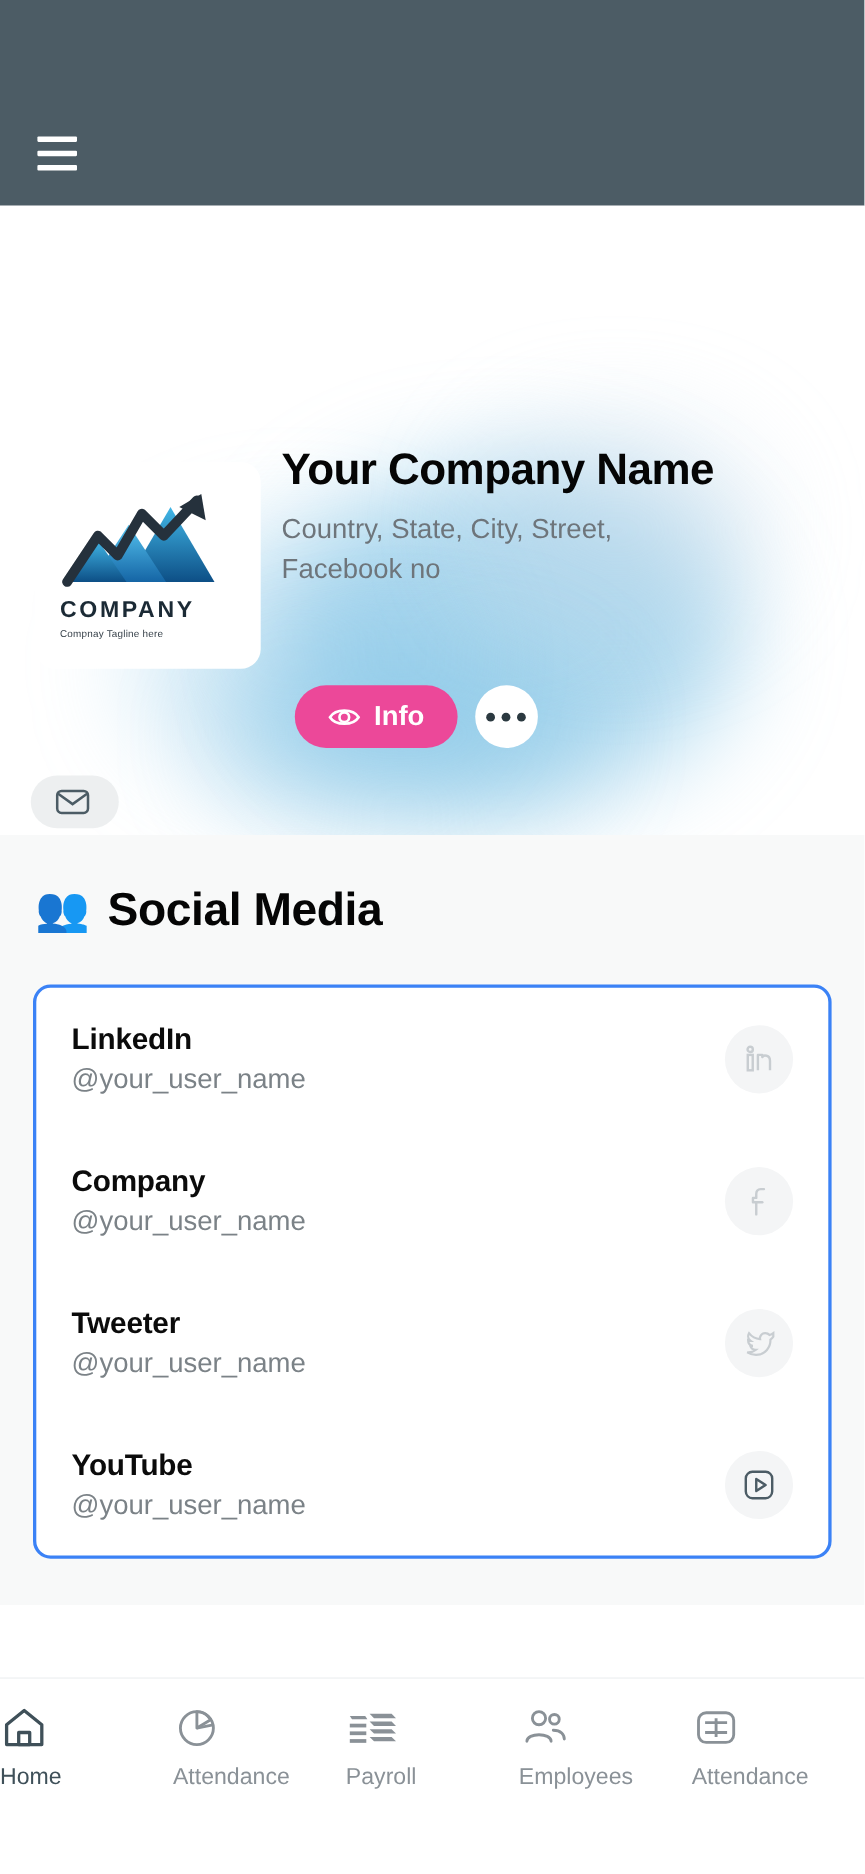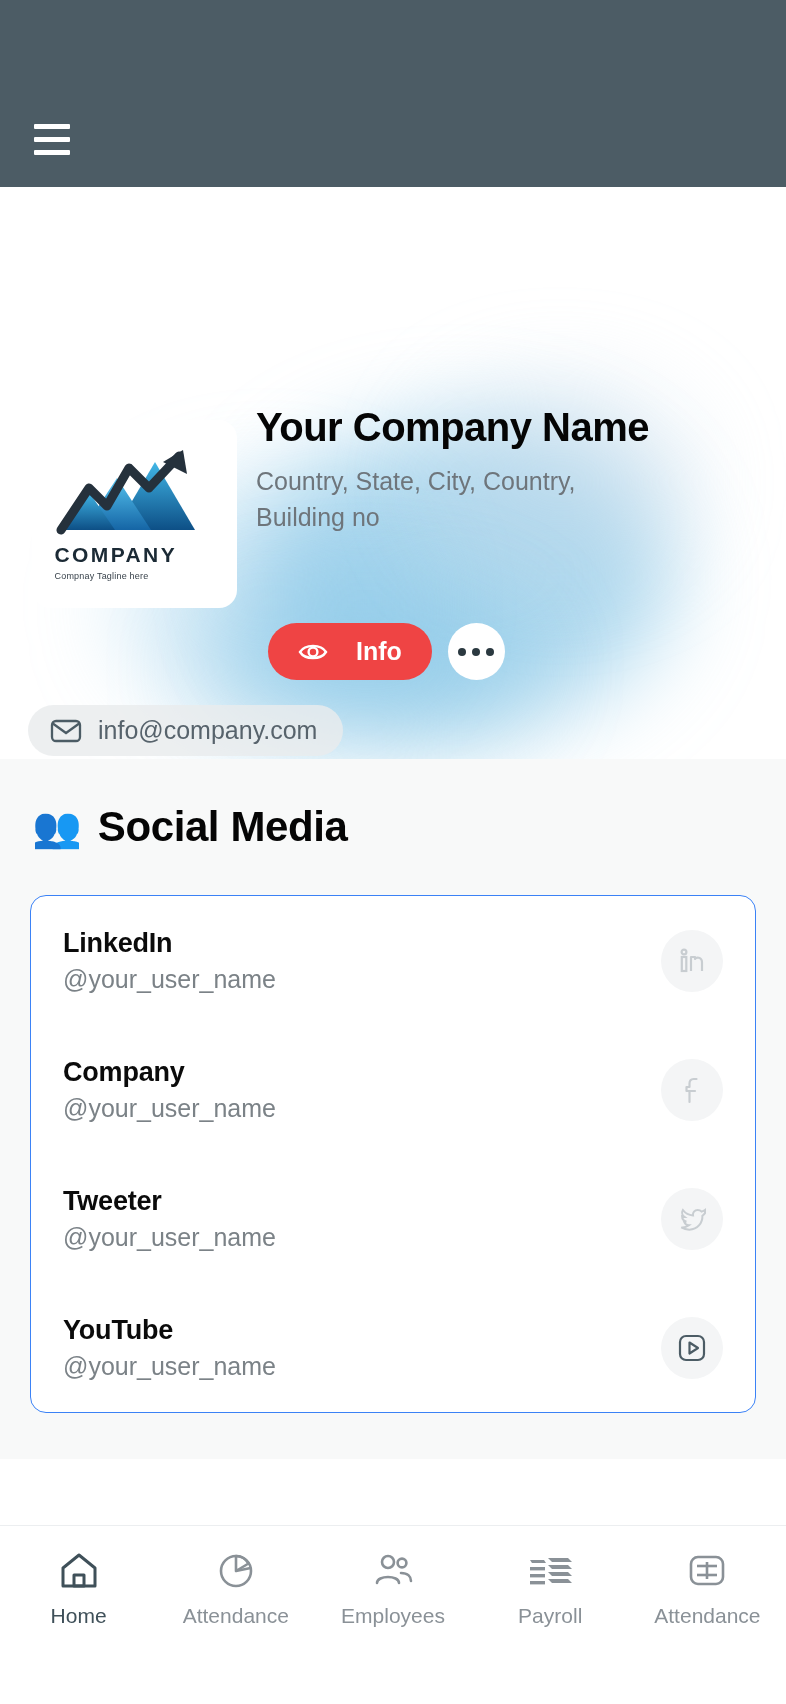--- a/index.html
+++ b/index.html
@@ -123,22 +123,22 @@
     left:268px;
     top:436px;
     display:flex;
     align-items:center;
     gap:16px;
     z-index:4;
   }
   .info-btn {
     display:flex;
     align-items:center;
-    gap:28px;
-    background:#ef4444;
+    gap:12px;
+    background:#ec4899;
     color:#ffffff;
     border-radius:32px;
     padding:14px 30px;
     font-size:25px;
     font-weight:700;
     cursor:pointer;
     border:none;
   }
   .more-btn {
     width:57px; height:57px;
@@ -187,21 +187,21 @@
   .social-title .emoji { font-size:40px; line-height:1; }
   .social-title h2 {
     font-size:42px;
     font-weight:700;
     color:#050505;
     letter-spacing:-0.4px;
   }
   .social-card {
     margin:0 30px;
     background:#ffffff;
-    border:1px solid #3b82f6;
+    border:3px solid #3b82f6;
     border-radius:16px;
     overflow:hidden;
   }
   .social-row {
     display:flex;
     align-items:center;
     justify-content:space-between;
     padding:22px 32px;
     height:129px;
     cursor:pointer;
@@ -236,21 +236,20 @@
     background:#ffffff;
     border-top:1px solid #eceef0;
     display:flex;
     align-items:flex-start;
     padding-top:24px;
   }
   .nav-item {
     flex:1;
     display:flex;
     flex-direction:column;
-    align-items:center;
     gap:12px;
     cursor:pointer;
   }
   .nav-label { font-size:21px; color:#8a9197; }
   .nav-item.active .nav-label { color:#3f5059; }
 </style>
 </head>
 <body>
 
 <div class="appbar">
@@ -287,21 +286,21 @@
         <path d="M6,82 L34,40 L52,58 L74,20 L94,40 L124,8" stroke="#25313c" stroke-width="9" fill="none" stroke-linejoin="round" stroke-linecap="round"></path>
         <polygon points="128,2 132,26 108,14" fill="#25313c"></polygon>
       </svg>
       <div class="logo-word">COMPANY</div>
       <div class="logo-tag">Compnay Tagline here</div>
     </div>
   </div>
 
   <div class="company-block">
     <div class="company-name">Your Company Name</div>
-    <div class="company-address">Country, State, City, Country, Building no</div>
+    <div class="company-address">Country, State, City, Street, Facebook no</div>
   </div>
 
   <div class="action-row">
     <button class="info-btn">
       <svg width="30" height="22" viewBox="0 0 30 22">
         <path d="M2,11 C7,3 23,3 28,11 C23,19 7,19 2,11 Z" fill="none" stroke="#ffffff" stroke-width="2.4"></path>
         <circle cx="15" cy="11" r="4.4" fill="none" stroke="#ffffff" stroke-width="2.4"></circle>
       </svg>
       <span>Info</span>
     </button>
@@ -311,21 +310,20 @@
       <i></i>
     </div>
   </div>
 
   <div class="chips">
     <div class="chip">
       <svg width="32" height="26" viewBox="0 0 32 26">
         <rect x="2" y="3" width="28" height="20" rx="4" fill="none" stroke="#4c5c65" stroke-width="2.3"></rect>
         <path d="M3.5,6 L16,15 L28.5,6" fill="none" stroke="#4c5c65" stroke-width="2.3" stroke-linecap="round"></path>
       </svg>
-      <span class="chip-text">info@company.com</span>
     </div>
     <br>
     
     <br>
     
   </div>
 </div>
 
 <div class="social-section">
   <div class="social-title">
@@ -404,47 +402,47 @@
     <span class="nav-label">Home</span>
   </div>
 
   <div class="nav-item">
     <svg width="44" height="42" viewBox="0 0 44 42">
       <circle cx="22" cy="21" r="15" fill="none" stroke="#8a9197" stroke-width="2.6"></circle>
       <path d="M22,21 L22,6 A15,15 0 0 1 34.5,13.5 Z" fill="none" stroke="#8a9197" stroke-width="2.6" stroke-linejoin="round"></path>
       <line x1="22" y1="21" x2="36.6" y2="18" stroke="#8a9197" stroke-width="2.6"></line>
     </svg>
     <span class="nav-label">Attendance</span>
-  </div>
-
-  <div class="nav-item">
-    <svg width="46" height="42" viewBox="0 0 46 42">
-      <circle cx="18" cy="12" r="6" fill="none" stroke="#8a9197" stroke-width="2.6"></circle>
-      <path d="M7,33 C7,25 29,25 29,33" fill="none" stroke="#8a9197" stroke-width="2.6" stroke-linecap="round"></path>
-      <circle cx="32" cy="13" r="4.4" fill="none" stroke="#8a9197" stroke-width="2.6"></circle>
-      <path d="M31,23 C38,23 41,27 41,31" fill="none" stroke="#8a9197" stroke-width="2.6" stroke-linecap="round"></path>
-    </svg>
-    <span class="nav-label">Employees</span>
   </div>
 
   <div class="nav-item">
     <svg width="48" height="42" viewBox="0 0 48 42">
       <polygon points="22,8 42,8 46,12 26,12" fill="#8a9197"></polygon>
       <polygon points="22,15 42,15 46,19 26,19" fill="#8a9197"></polygon>
       <polygon points="22,22 42,22 46,26 26,26" fill="#8a9197"></polygon>
       <polygon points="22,29 42,29 46,33 26,33" fill="#8a9197"></polygon>
       <polygon points="4,10 18,10 20,13 6,13" fill="#8a9197"></polygon>
       <rect x="4" y="17" width="15" height="3.4" fill="#8a9197"></rect>
       <rect x="4" y="24" width="15" height="3.4" fill="#8a9197"></rect>
       <rect x="4" y="31" width="15" height="3.4" fill="#8a9197"></rect>
     </svg>
     <span class="nav-label">Payroll</span>
   </div>
 
   <div class="nav-item">
+    <svg width="46" height="42" viewBox="0 0 46 42">
+      <circle cx="18" cy="12" r="6" fill="none" stroke="#8a9197" stroke-width="2.6"></circle>
+      <path d="M7,33 C7,25 29,25 29,33" fill="none" stroke="#8a9197" stroke-width="2.6" stroke-linecap="round"></path>
+      <circle cx="32" cy="13" r="4.4" fill="none" stroke="#8a9197" stroke-width="2.6"></circle>
+      <path d="M31,23 C38,23 41,27 41,31" fill="none" stroke="#8a9197" stroke-width="2.6" stroke-linecap="round"></path>
+    </svg>
+    <span class="nav-label">Employees</span>
+  </div>
+
+  <div class="nav-item">
     <svg width="44" height="42" viewBox="0 0 44 42">
       <rect x="6" y="7" width="32" height="27" rx="7" fill="none" stroke="#8a9197" stroke-width="2.6"></rect>
       <line x1="12" y1="16" x2="32" y2="16" stroke="#8a9197" stroke-width="2.6"></line>
       <line x1="12" y1="25" x2="32" y2="25" stroke="#8a9197" stroke-width="2.6"></line>
       <line x1="22" y1="12" x2="22" y2="29" stroke="#8a9197" stroke-width="2.6"></line>
     </svg>
     <span class="nav-label">Attendance</span>
   </div>
 
 </div>

